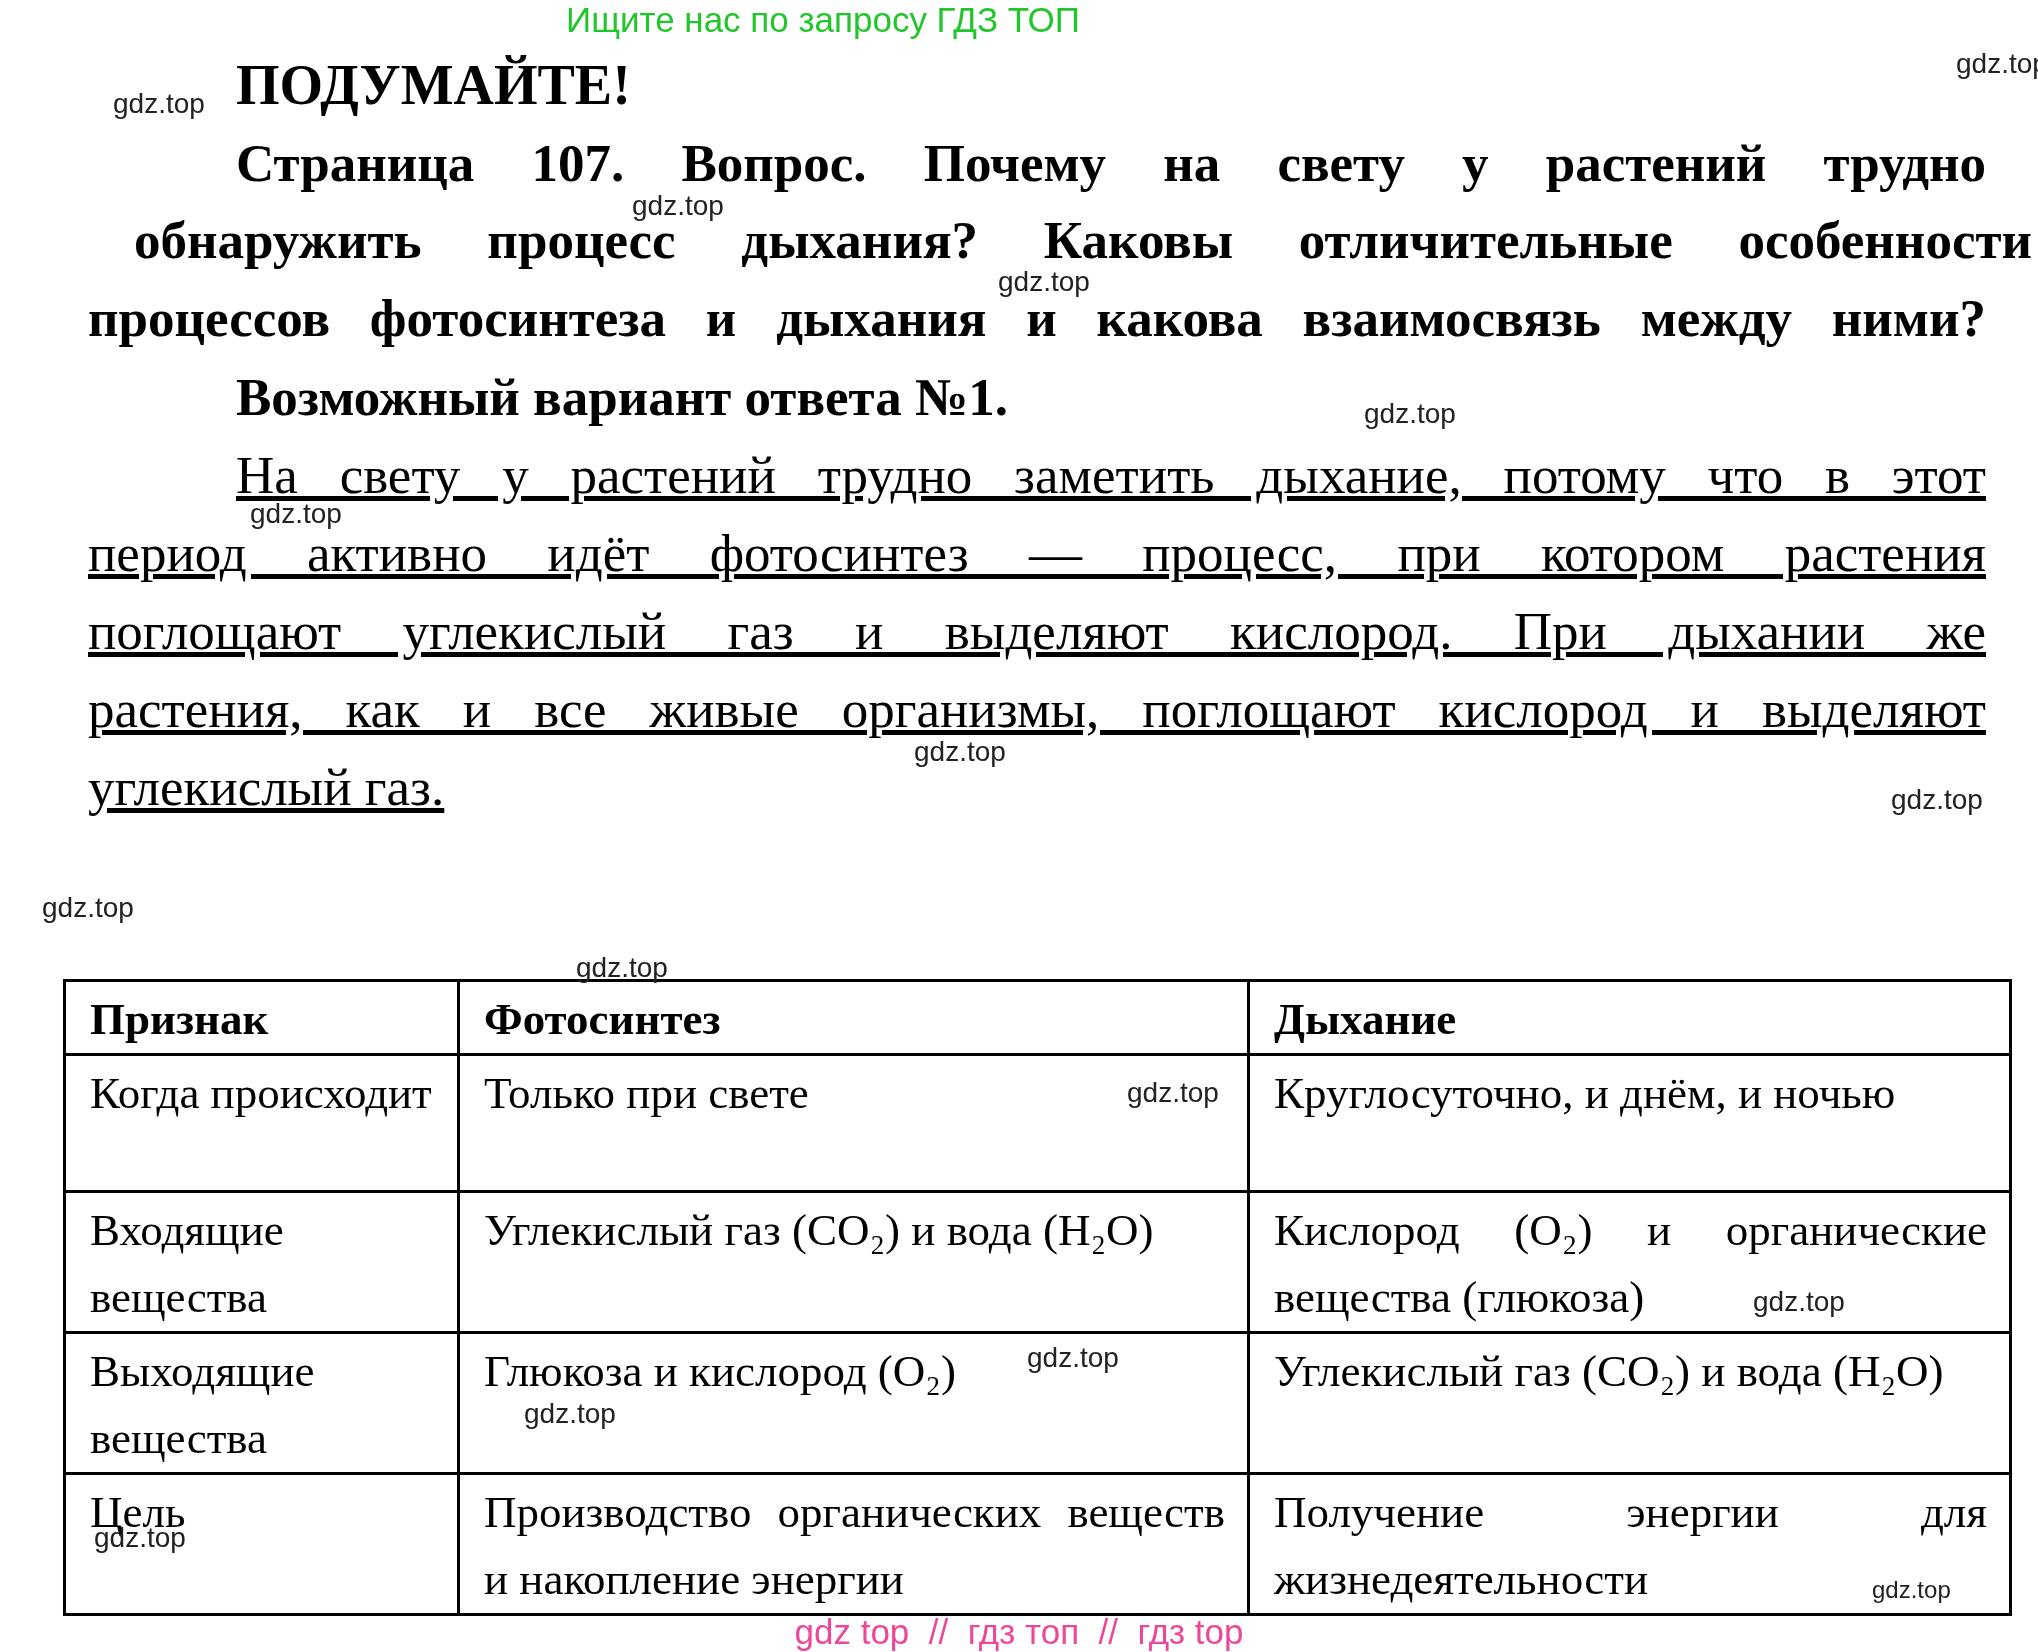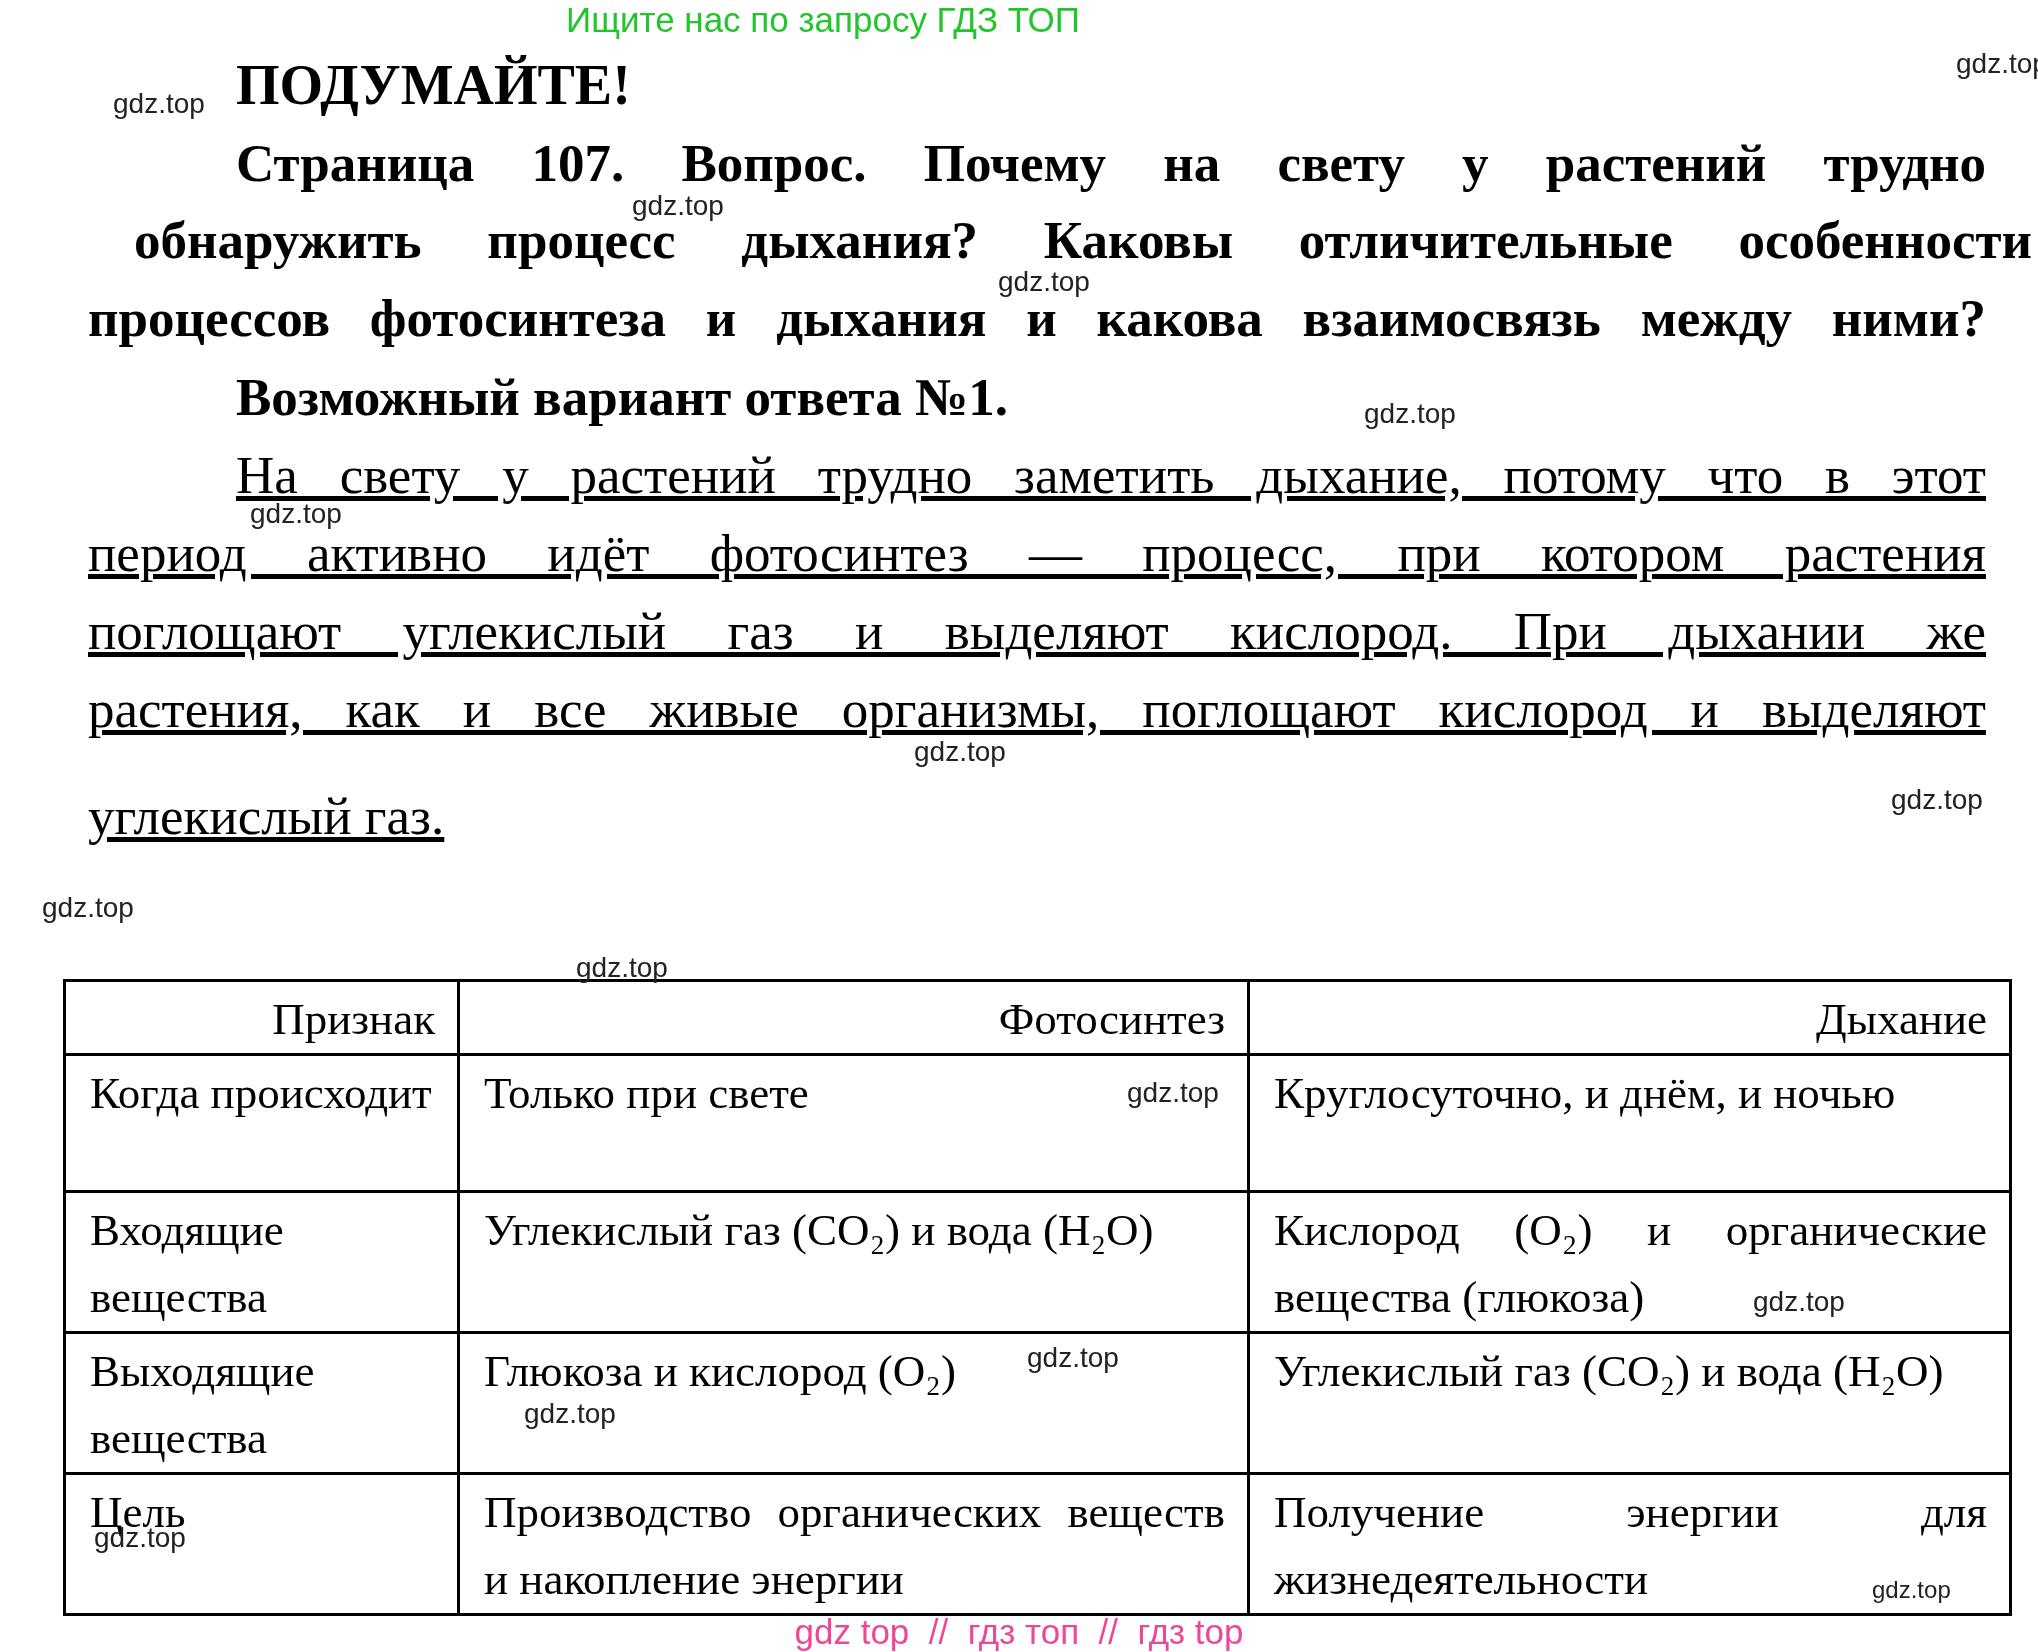--- a/index.html
+++ b/index.html
@@ -9,30 +9,30 @@
 
   #promo { position:absolute; top:0; left:0; width:1646px; text-align:center;
            font-size:35px; line-height:40px; }
 
   #heading { position:absolute; left:236px; top:50px; font-size:56px; font-weight:bold; line-height:70px; }
 
   .qline, .pline { position:absolute; left:88px; width:1898px; text-align:justify; text-align-last:justify;
                    white-space:nowrap; }
   .qline { font-size:53px; font-weight:bold; line-height:70px; }
   .pline { font-size:53px; line-height:70px;text-decoration:underline; }
-  .last { text-align-last:left;margin-top:29px; }
+  .last { text-align-last:left; }
 
   #variant { position:absolute; left:236px; top:362px; font-size:53px; font-weight:bold; line-height:70px; }
 
   .wm { position:absolute; font-size:28px; line-height:32px; color:#222; white-space:nowrap; }
 
   table#cmp { position:absolute; left:63px; top:979px; width:1946px; border-collapse:collapse; table-layout:fixed; }
   #cmp td, #cmp th { border:3px solid #000; vertical-align:top; padding:4px 22px 0 24px;
                      font-size:45px; line-height:67px; text-align:justify; font-weight:normal; }
-  #cmp th { font-weight:normal; text-align:right; height:58px; }
+  #cmp th { font-weight:bold; text-align:left; height:58px; }
   #cmp col.c1 { width:394px; }
   #cmp col.c2 { width:790px; }
   #cmp col.c3 { width:762px; }
   #cmp tr.r1 td { height:130px; }
   #cmp tr.r2 td, #cmp tr.r3 td, #cmp tr.r4 td { height:128px; }
   .cell-just { text-align:justify; text-align-last:left; }
 
   #footer { position:absolute; top:1612px; left:0; width:2038px; text-align:center;
             font-size:35px; line-height:40px; white-space:pre; }
 </style>

